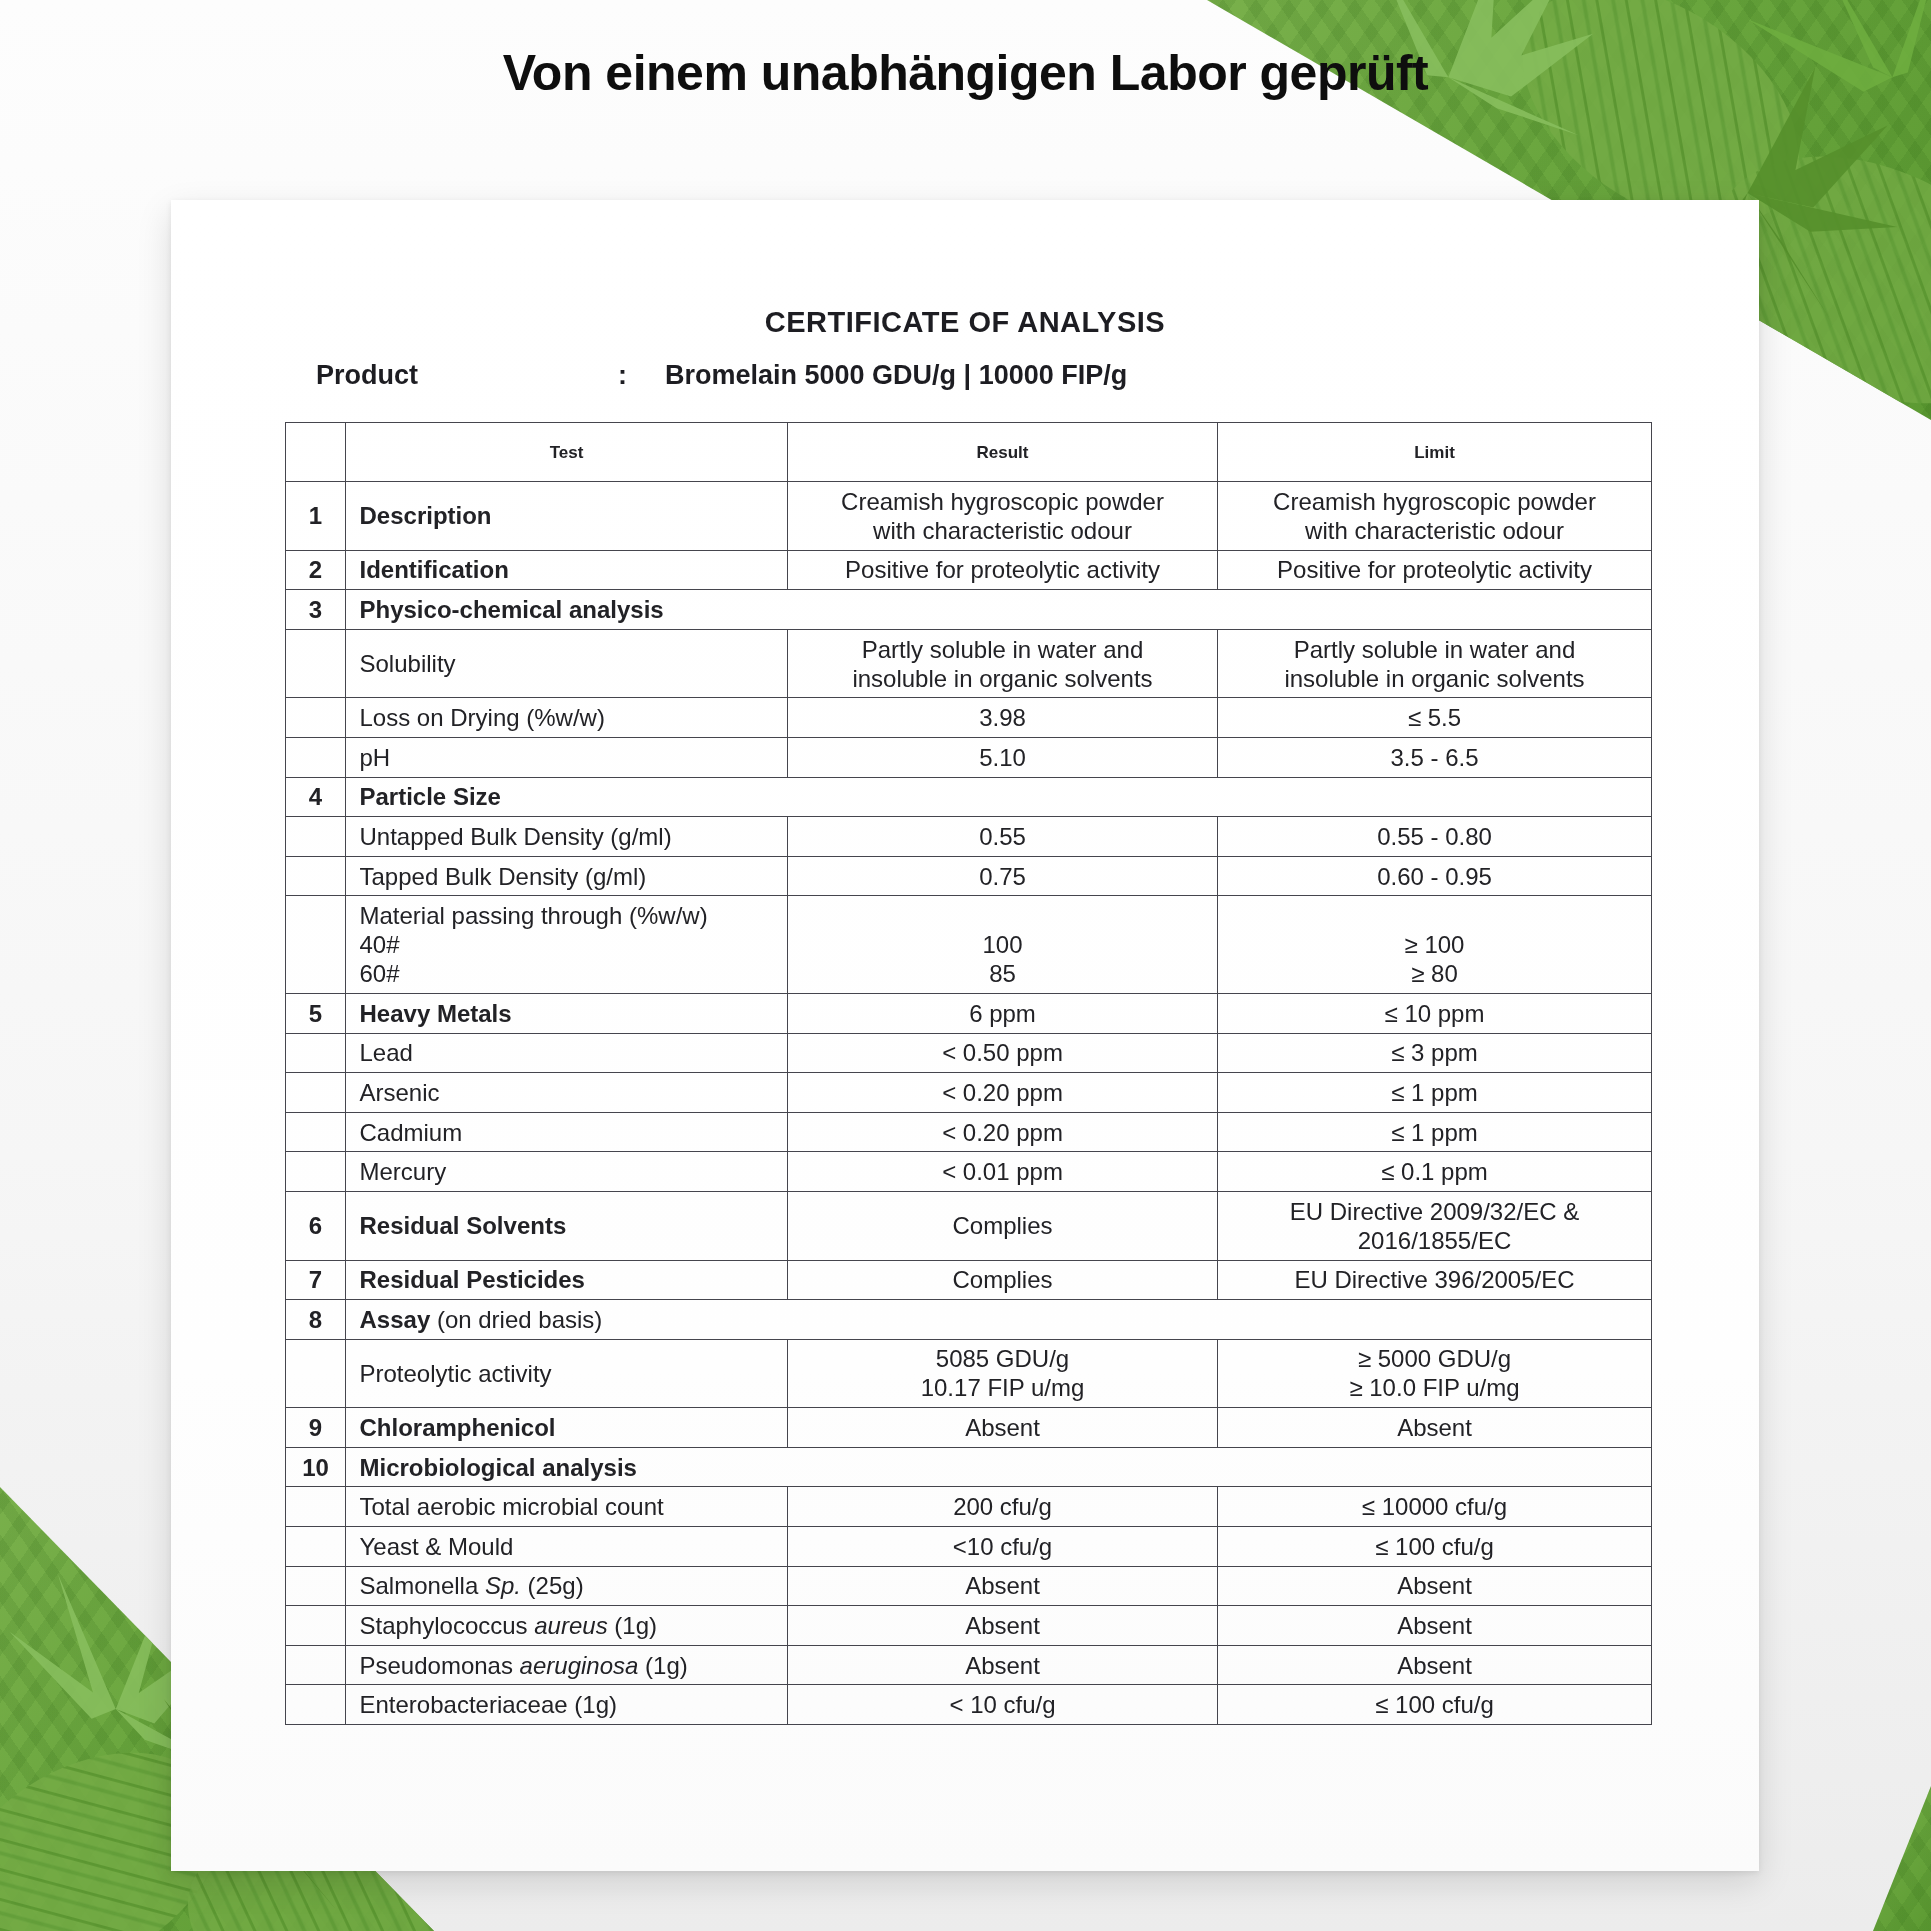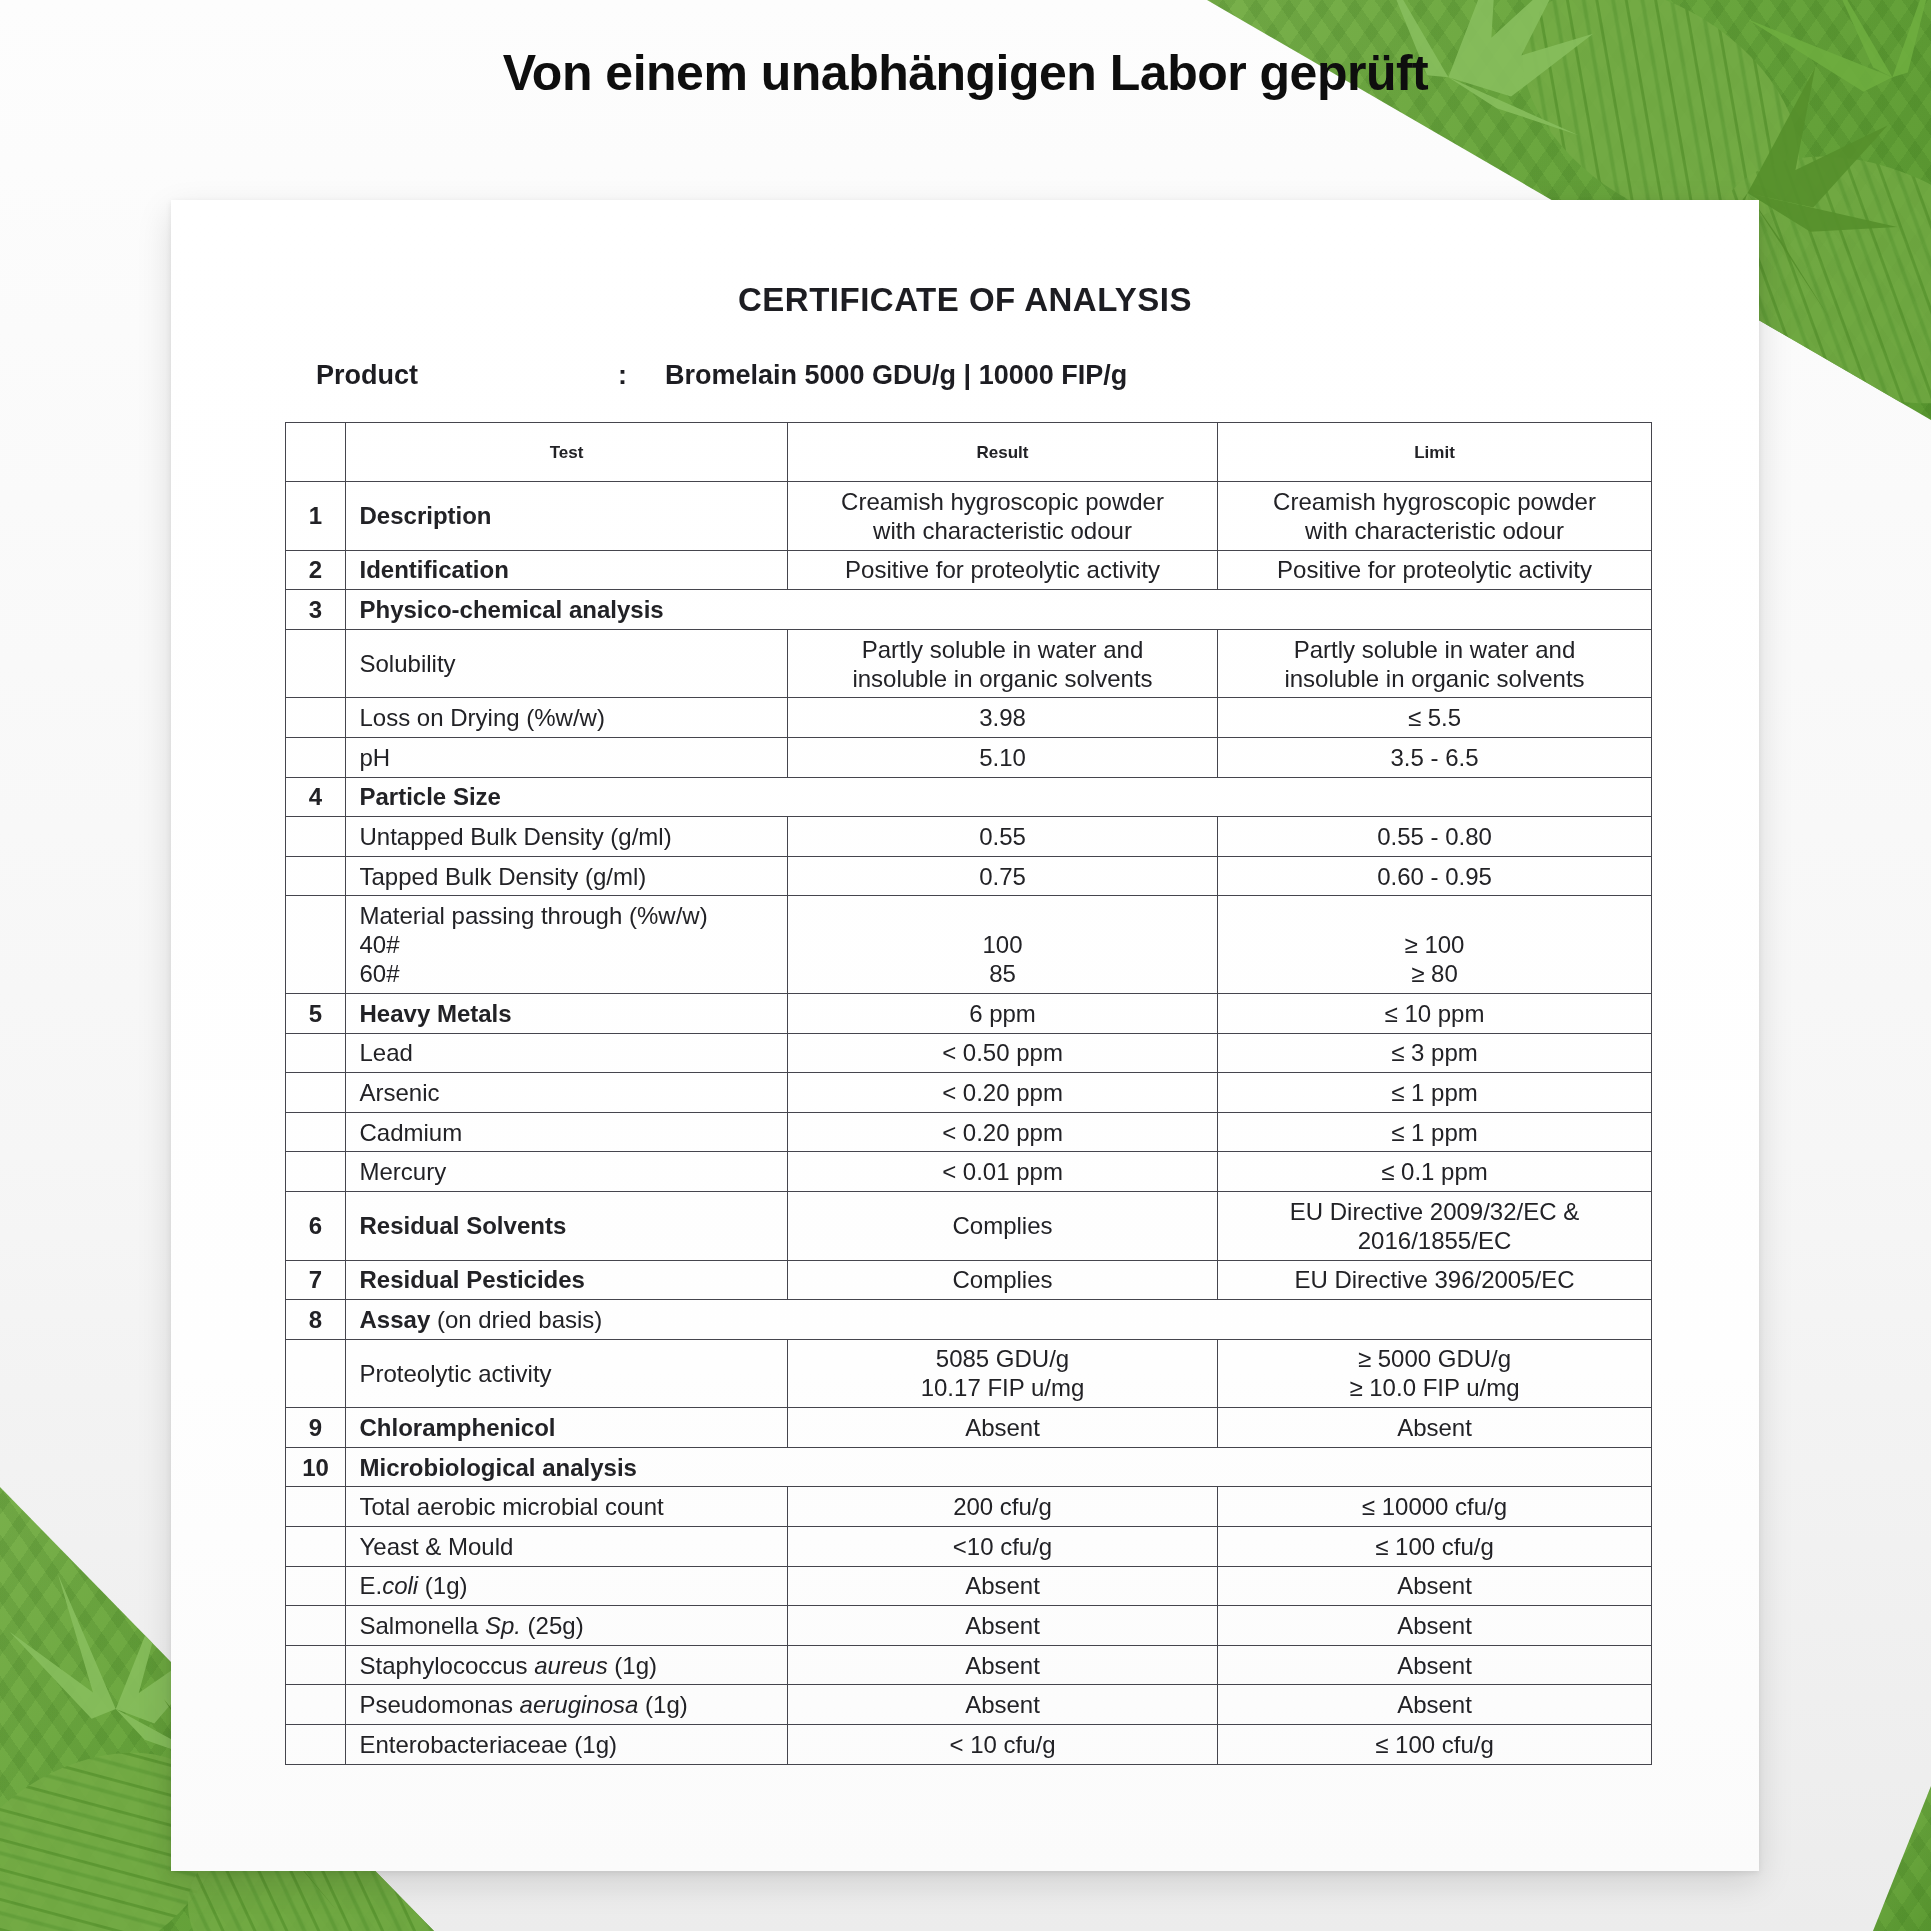--- a/index.html
+++ b/index.html
@@ -31,22 +31,22 @@
     font-size:50px; font-weight:bold; letter-spacing:-0.5px; color:#0e0e0e;
   }
 
   
   .sheet {
     position:absolute; left:171px; top:200px; width:1588px; height:1671px;
     background:linear-gradient(180deg,#ffffff 0%,#fefefe 70%,#fbfbfb 100%);
     box-shadow:0 11.6px 33px rgba(0,0,0,0.13), 0 1.9px 5.8px rgba(0,0,0,0.08);
   }
   .cert-title {
-    position:absolute; top:81px; left:0; width:100%; text-align:center;
-    font-size:33px; font-weight:bold; letter-spacing:0.5px; color:#1d1d22;
+    position:absolute; top:106px; left:0; width:100%; text-align:center;
+    font-size:29px; font-weight:bold; letter-spacing:0.5px; color:#1d1d22;
   }
   .product-row { position:absolute; top:160px; left:0; width:100%; height:39px; font-size:27px; color:#1d1d22; }
   .product-label { position:absolute; left:145px; font-weight:bold; }
   .product-colon { position:absolute; left:447px; font-weight:bold; }
   .product-value { position:absolute; left:494px; font-weight:bold; }
 
   
   .table-wrap { position:absolute; left:114px; top:222px; width:1366px; }
   table.coa {
     width:100%; border-collapse:collapse; table-layout:fixed;
@@ -406,32 +406,20 @@
               <td class="val">
                 <div class="line">&lt;10 cfu/g</div>
               </td>
               <td class="val">
                 <div class="line">≤ 100 cfu/g</div>
               </td>
             </tr>
             <tr class="data">
               <td class="num b">&nbsp;</td>
               <td class="test">
-                <div class="line"><span>E.</span><span class="i">coli</span><span> (1g)</span></div>
-              </td>
-              <td class="val">
-                <div class="line">Absent</div>
-              </td>
-              <td class="val">
-                <div class="line">Absent</div>
-              </td>
-            </tr>
-            <tr class="data">
-              <td class="num b">&nbsp;</td>
-              <td class="test">
                 <div class="line"><span>Salmonella </span><span class="i">Sp.</span><span> (25g)</span></div>
               </td>
               <td class="val">
                 <div class="line">Absent</div>
               </td>
               <td class="val">
                 <div class="line">Absent</div>
               </td>
             </tr>
             <tr class="data">

